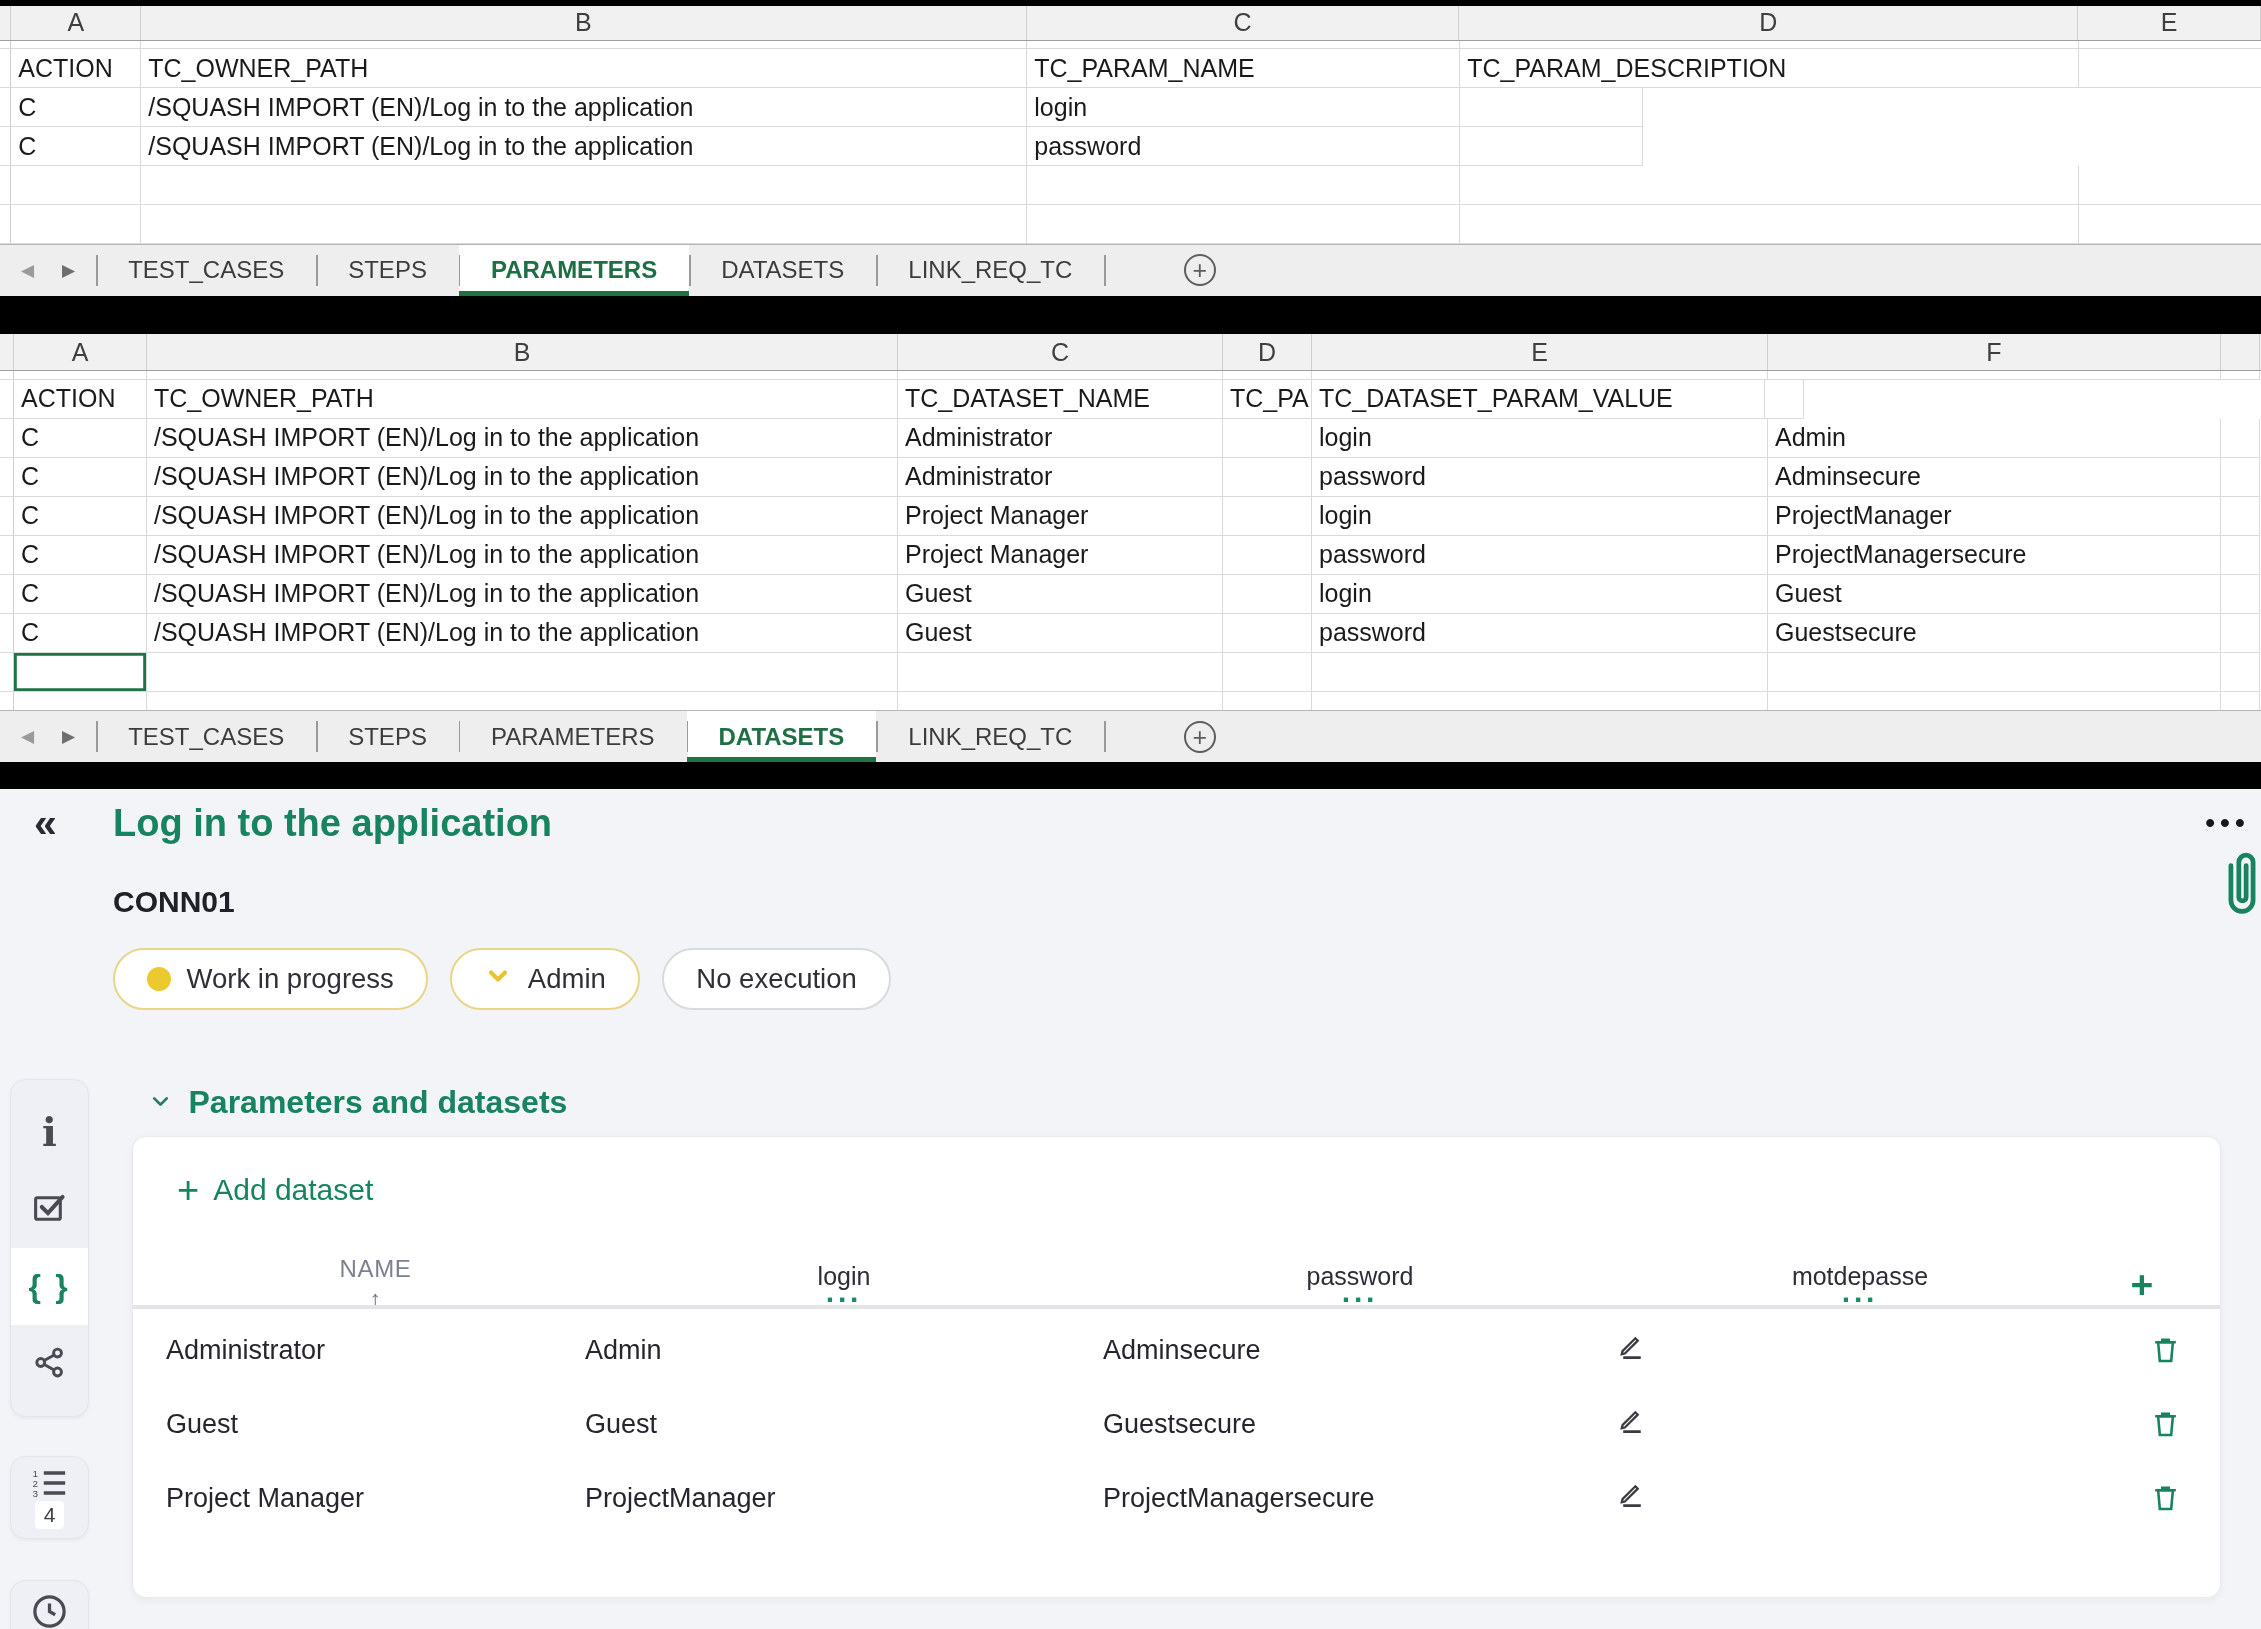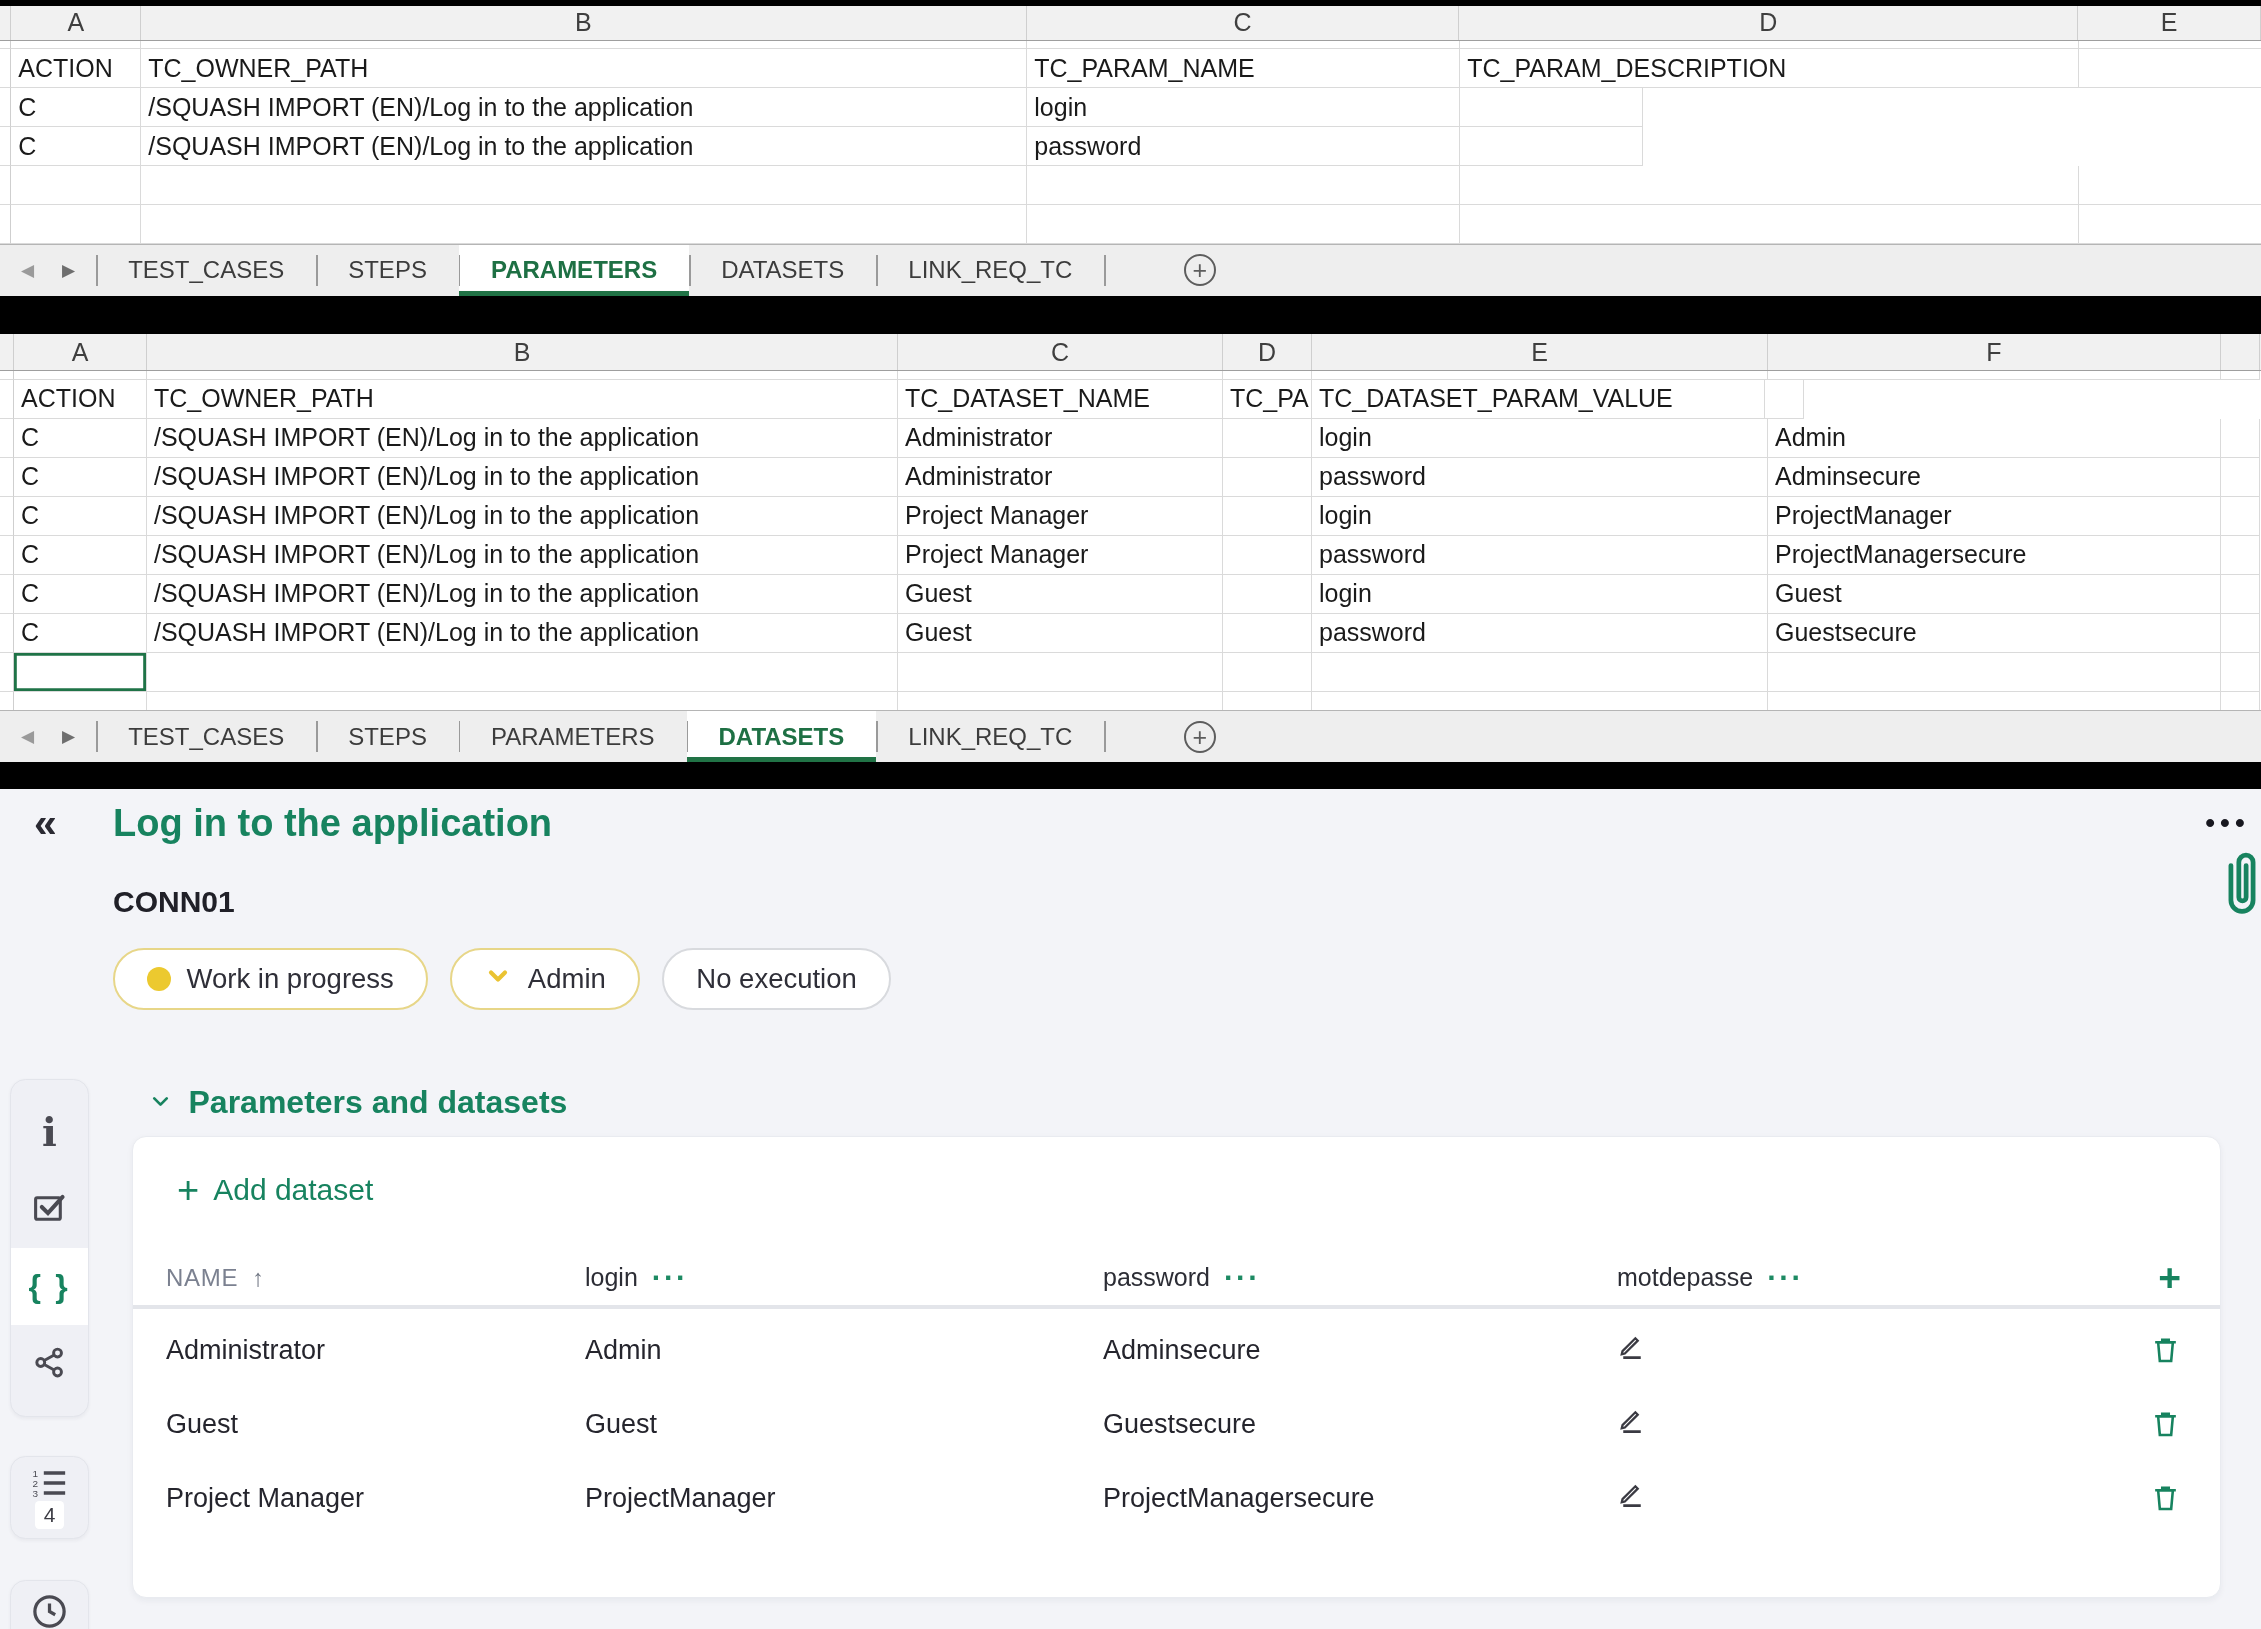--- a/index.html
+++ b/index.html
@@ -64,21 +64,21 @@
   .secthead{position:absolute;left:148px;top:295px;display:flex;align-items:center;gap:15.5px;}
   .secttitle{font-size:32px;font-weight:bold;color:#17835f;}
 
   .card{position:absolute;left:132px;top:347px;width:2089px;height:462px;background:#fff;
         border:1.4px solid #e9ebf0;border-radius:14px;box-shadow:0 2.1px 6.3px rgba(25,30,60,.05);box-sizing:border-box;}
   .addds{position:absolute;left:44px;top:34px;display:flex;align-items:center;gap:14px;color:#17835f;}
   .addds .plus{font-size:38px;line-height:38px;font-weight:400;}
   .addds .lbl{font-size:30px;}
   .thead{position:absolute;left:33px;right:0;top:118px;height:45px;display:grid;
          grid-template-columns:419px 518px 514px 486px 1fr;align-items:center;}
-  .th{display:flex;align-items:center;gap:14px;}
+  .th{display:flex;align-items:center;gap:2px;flex-direction:column;}
   .th .hl{font-size:24px;color:#7b8190;letter-spacing:0.7px;}
   .th.datacol .hl{font-size:25px;color:#2c2d35;letter-spacing:0;}
   .sort{font-size:24px;color:#6f7582;}
   .dots{color:#1d8a63;font-size:30px;font-weight:bold;letter-spacing:2.1px;line-height:14px;}
   .th.add{justify-content:flex-end;padding-right:39px;}
   .plusg{color:#17835f;font-size:39px;font-weight:600;line-height:39px;}
   .tdiv{position:absolute;left:0;right:0;top:168px;height:4.2px;background:#e3e5ea;}
   .trows{position:absolute;left:33px;right:0;top:176px;}
   .trow{display:grid;grid-template-columns:419px 518px 514px 486px 1fr;align-items:center;height:74px;
         font-size:27px;color:#25252d;}

